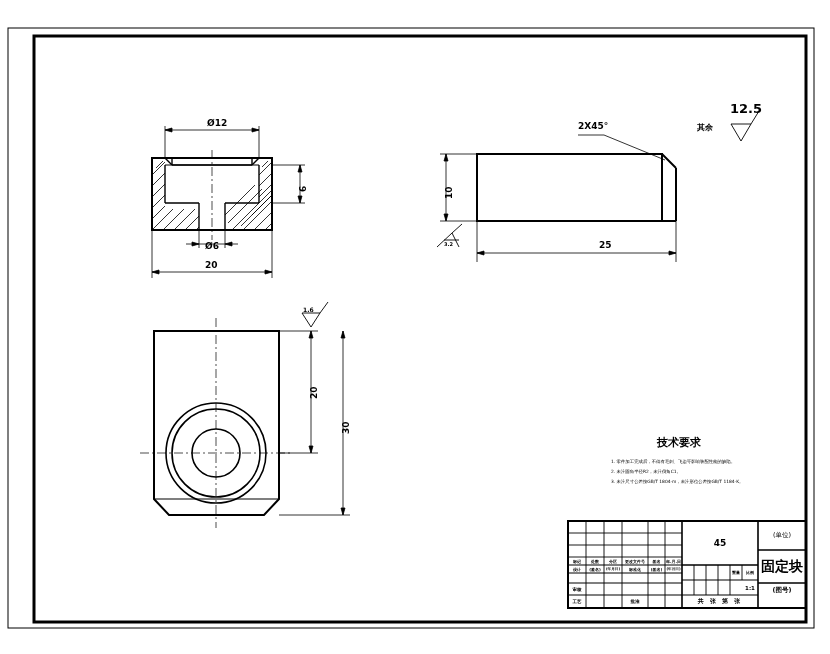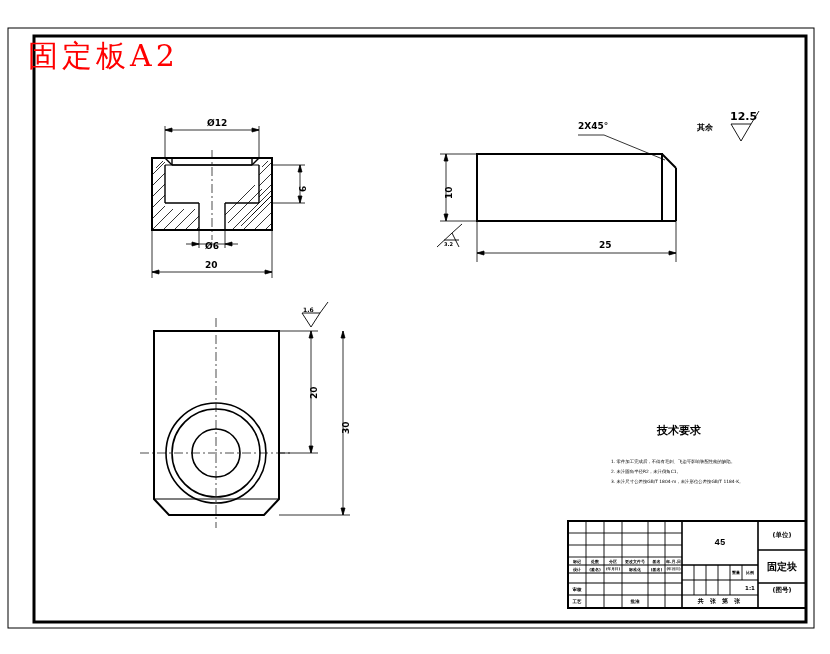--- a/index.html
+++ b/index.html
@@ -214,47 +214,46 @@
       <line x1="568" y1="595" x2="682" y2="595" stroke-width="1.2"></line>
 
       <line x1="586" y1="521" x2="586" y2="608" stroke-width="0.9"></line>
       <line x1="604" y1="521" x2="604" y2="608" stroke-width="0.9"></line>
       <line x1="622" y1="521" x2="622" y2="608" stroke-width="0.9"></line>
       <line x1="648" y1="521" x2="648" y2="608" stroke-width="0.9"></line>
       <line x1="665" y1="521" x2="665" y2="608" stroke-width="0.9"></line>
     </g>
   </svg>
 
-  <div class="title-cn">固定板A2</div>
 
   <div class="lbl b" style="left:207px;top:119px;">Ø12</div>
   <div class="lbl b rot90" style="left:299px;top:192px;">6</div>
   <div class="lbl b" style="left:205px;top:234px;margin-top:8px;">Ø6</div>
   <div class="lbl b" style="left:205px;top:261px;">20</div>
 
   <div class="lbl b rot90" style="left:445px;top:199px;">10</div>
   <div class="lbl b" style="left:563px;top:241px;margin-left:36px;">25</div>
   <div class="lbl b" style="left:578px;top:122px;font-size:9px;">2X45°</div>
   <div class="lbl b tiny" style="left:444px;top:242px;">3.2</div>
 
   <div class="lbl b" style="left:697px;top:124px;font-size:8px;text-align:center;">其余</div>
-  <div class="lbl b" style="left:730px;top:111px;font-size:11px;">12.5</div>
+  <div class="lbl b" style="left:730px;top:102px;font-size:13px;">12.5</div>
 
   <div class="lbl b rot90" style="left:310px;top:399px;">20</div>
   <div class="lbl b rot90" style="left:342px;top:434px;">30</div>
   <div class="lbl b tiny" style="left:303px;top:307px;font-size:6px;">1.6</div>
 
-  <div class="tr-title" style="left:679px;top:423px;transform:translateX(-50%);">技术要求</div>
+  <div class="tr-title" style="left:679px;top:435px;transform:translateX(-50%);">技术要求</div>
   <div class="tr-line" style="left:611px;top:459px;">1. 零件加工完成后，不得有毛刺、飞边等影响装配性能的缺陷。</div>
   <div class="tr-line" style="left:611px;top:469px;">2. 未注圆角半径R2，未注倒角C1。</div>
   <div class="tr-line" style="left:611px;top:479px;">3. 未注尺寸公差按GB/T 1804-m，未注形位公差按GB/T 1184-K。</div>
 
-  <div class="tb-cell" style="left:682px;top:521px;width:76px;height:44px;font-size:9px;font-weight:bold;font-family:Liberation Mono, monospace;">45</div>
-  <div class="tb-cell" style="left:758px;top:521px;width:48px;height:29px;font-size:6.5px;font-weight:bold;">(单位)</div>
-  <div class="tb-cell" style="left:758px;top:550px;width:48px;height:33px;font-size:10px;font-weight:bold;">固定块</div>
+  <div class="tb-cell" style="left:682px;top:521px;width:76px;height:44px;font-size:9px;font-weight:bold;">45</div>
+  <div class="tb-cell" style="left:758px;top:521px;width:48px;height:29px;font-size:6.5px;font-weight:normal;">(单位)</div>
+  <div class="tb-cell" style="left:758px;top:550px;width:48px;height:33px;font-size:14px;font-weight:bold;">固定块</div>
   <div class="tb-cell" style="left:758px;top:583px;width:48px;height:14px;font-size:6.5px;font-weight:bold;">(图号)</div>
   <div class="tb-cell" style="left:742px;top:580px;width:16px;height:15px;font-size:5.5px;font-weight:bold;">1:1</div>
   <div class="tb-cell" style="left:682px;top:595px;width:76px;height:13px;font-size:6px;font-weight:bold;letter-spacing:2px;">共  张  第  张</div>
   <div class="tb-cell" style="left:730px;top:565px;width:12px;height:15px;font-size:4px;font-weight:bold;">重量</div>
   <div class="tb-cell" style="left:742px;top:565px;width:16px;height:15px;font-size:4px;font-weight:bold;">比例</div>
 
   <div class="tb-cell" style="left:568px;top:557px;width:18px;height:8px;font-size:4px;font-weight:bold;">标记</div>
   <div class="tb-cell" style="left:586px;top:557px;width:18px;height:8px;font-size:4px;font-weight:bold;">处数</div>
   <div class="tb-cell" style="left:604px;top:557px;width:18px;height:8px;font-size:4px;font-weight:bold;">分区</div>
   <div class="tb-cell" style="left:622px;top:557px;width:26px;height:8px;font-size:4px;font-weight:bold;">更改文件号</div>

